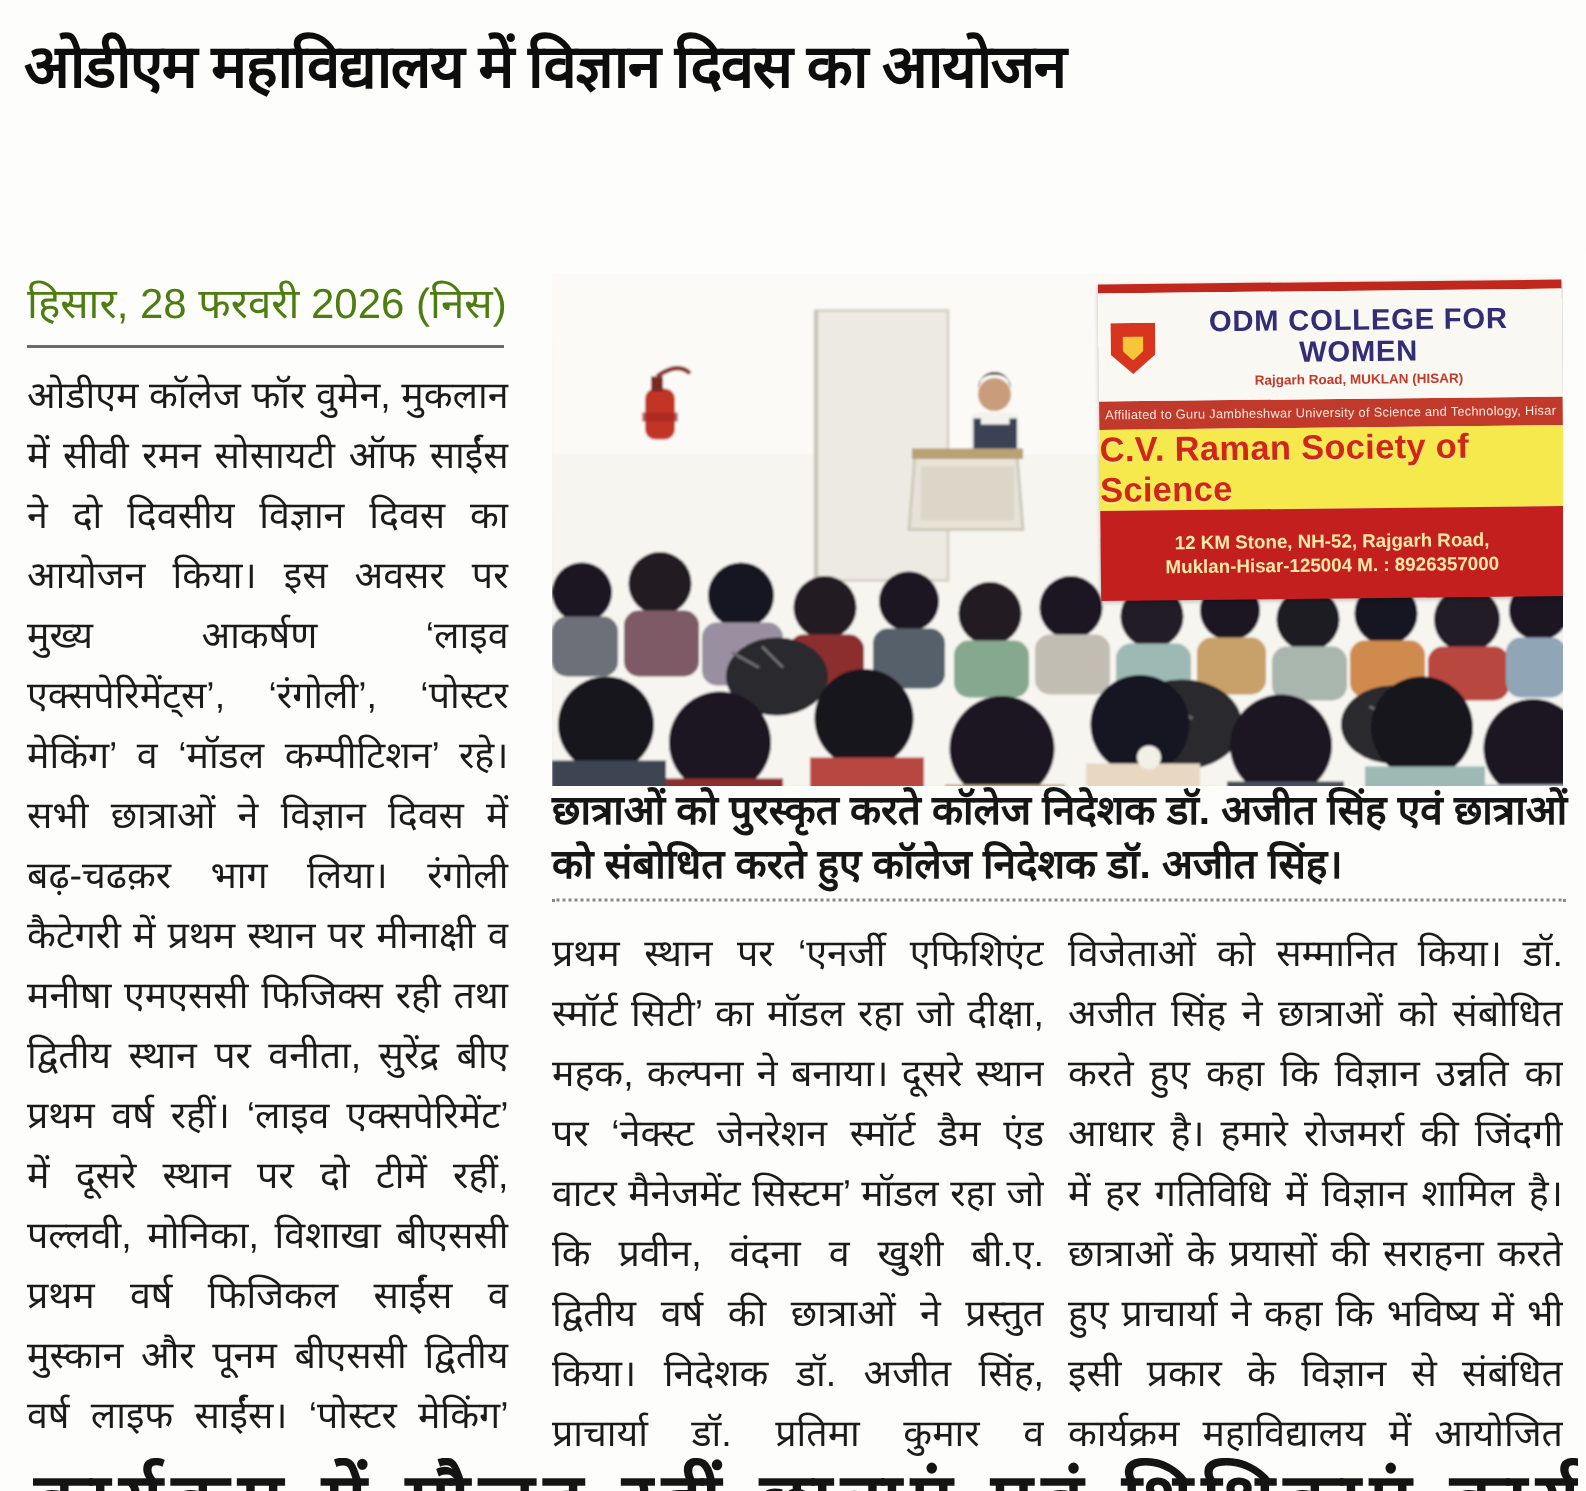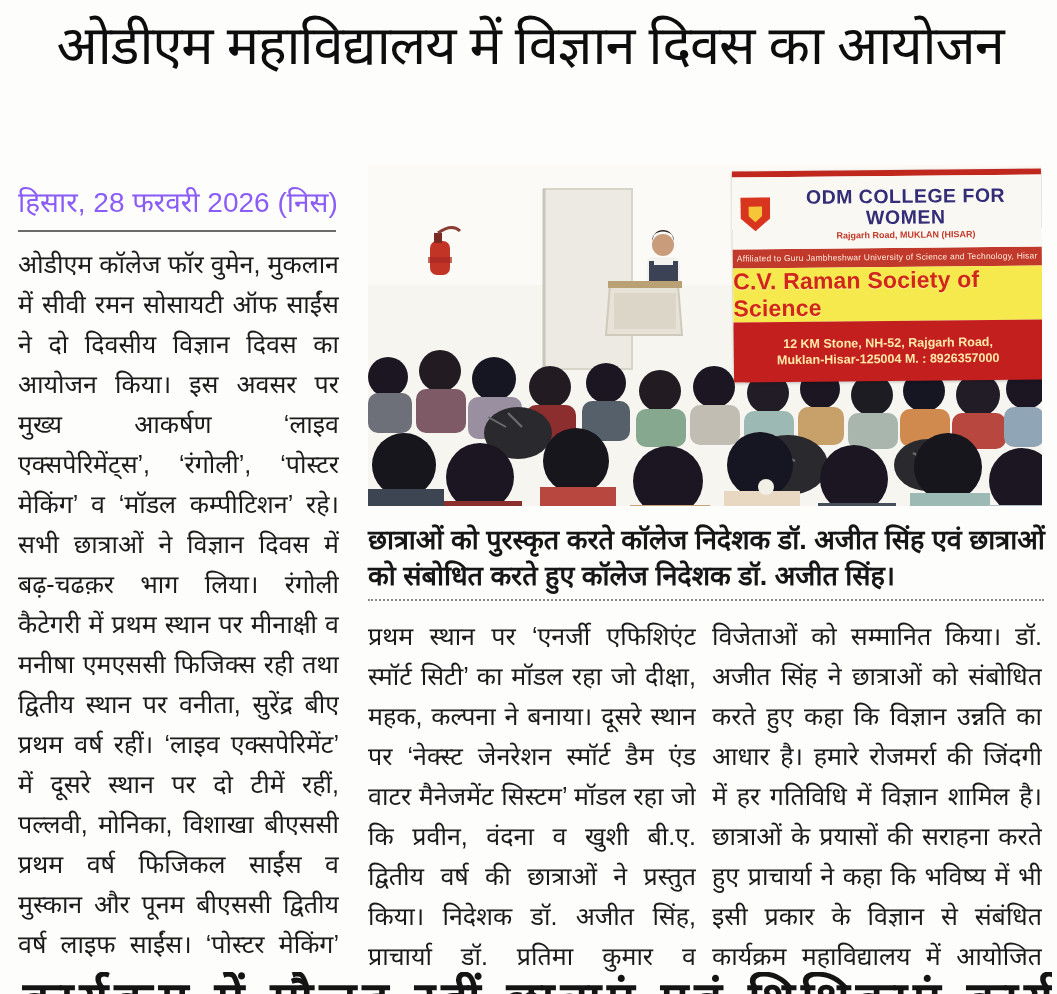--- a/index.html
+++ b/index.html
@@ -2,36 +2,36 @@
 <html><head>
 <meta charset="utf-8">
 <style>
   html,body{margin:0;padding:0;background:#ffffff;}
   *{box-sizing:border-box;}
   body{font-family:"Liberation Sans", sans-serif;color:#151515;}
   .page{position:relative;width:1057px;height:994px;background:#fdfdfc;overflow:hidden;}
 
   
   .headline{position:absolute;left:16px;top:10px;width:1028px;
-    font-weight:400;font-size:54px;line-height:71px;color:#0d0d0d;
-    letter-spacing:-1px;white-space:nowrap;text-align:center;}
+    font-weight:700;font-size:40px;line-height:71px;color:#0d0d0d;
+    letter-spacing:-1px;white-space:nowrap;}
   .headline .hl2{display:block;}
 
   
-  .dateline{position:absolute;left:18px;top:182px;font-size:28px;color:#8b5cf6;font-weight:500;}
+  .dateline{position:absolute;left:18px;top:182px;font-size:28px;color:#4d7c0f;font-weight:500;}
   .dateline-rule{position:absolute;left:18px;top:230px;width:318px;border-top:2px solid #6b6b6b;}
 
   
   .col{position:absolute;font-size:25px;line-height:40px;text-align:justify;color:#1b1b1b;}
   .col1{left:18px;top:244px;width:321px;height:722px;overflow:hidden;}
   .col2{left:368px;top:616px;width:328px;height:360px;overflow:hidden;}
   .col3{left:712px;top:616px;width:330px;height:360px;overflow:hidden;}
 
   
-  .photo{position:absolute;left:368px;top:165px;width:674px;height:341px;
+  .photo{position:absolute;left:368px;top:183px;width:674px;height:341px;
     background:linear-gradient(180deg,#f7f6f2 0%,#f3f1ea 55%,#efece4 100%);overflow:hidden;}
   .photo svg{position:absolute;left:0;top:0;}
 
   
   .banner{position:absolute;left:54.2%;top:1.6%;width:45.8%;height:62%;
     display:flex;flex-direction:column;box-shadow:0 1px 3px rgba(0,0,0,.25);
     transform:rotate(-0.6deg);}
   .banner-strip-top{height:6px;background:#c0271d;}
   .banner-white{flex:0 0 34%;background:#faf8f2;position:relative;
     display:flex;align-items:center;padding:2px 6px 0 6px;}

